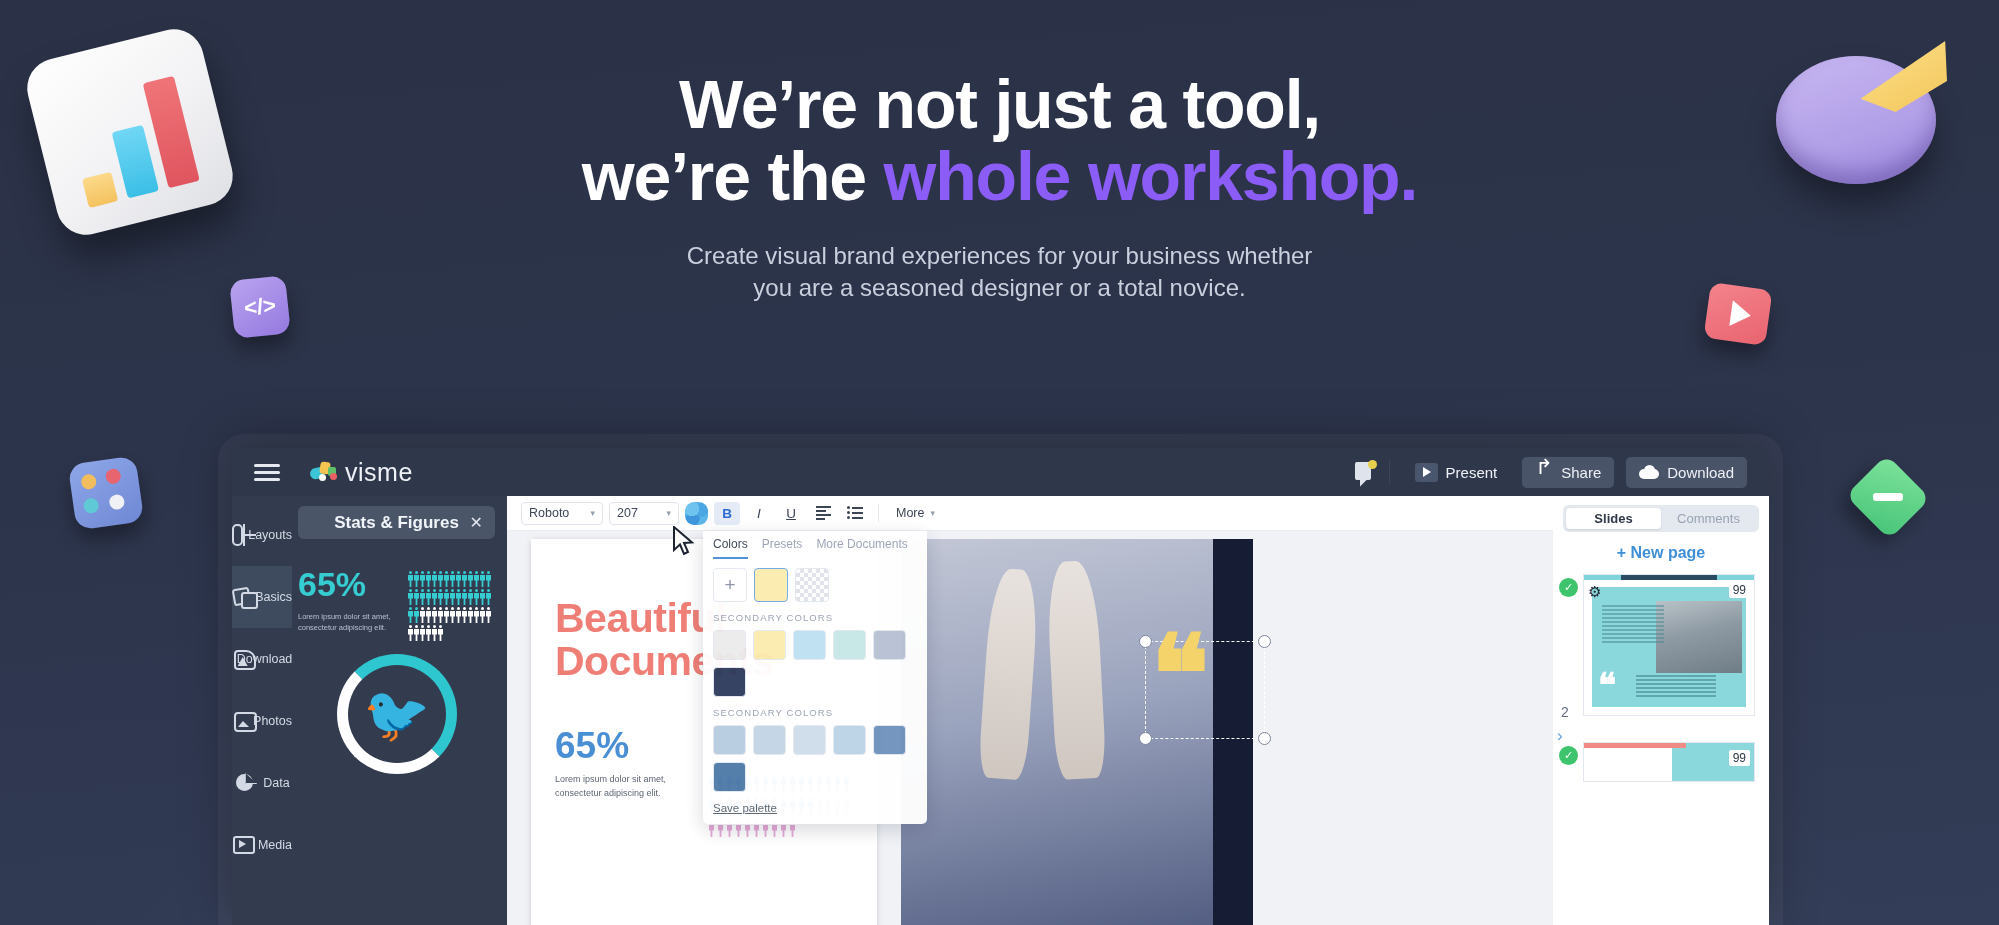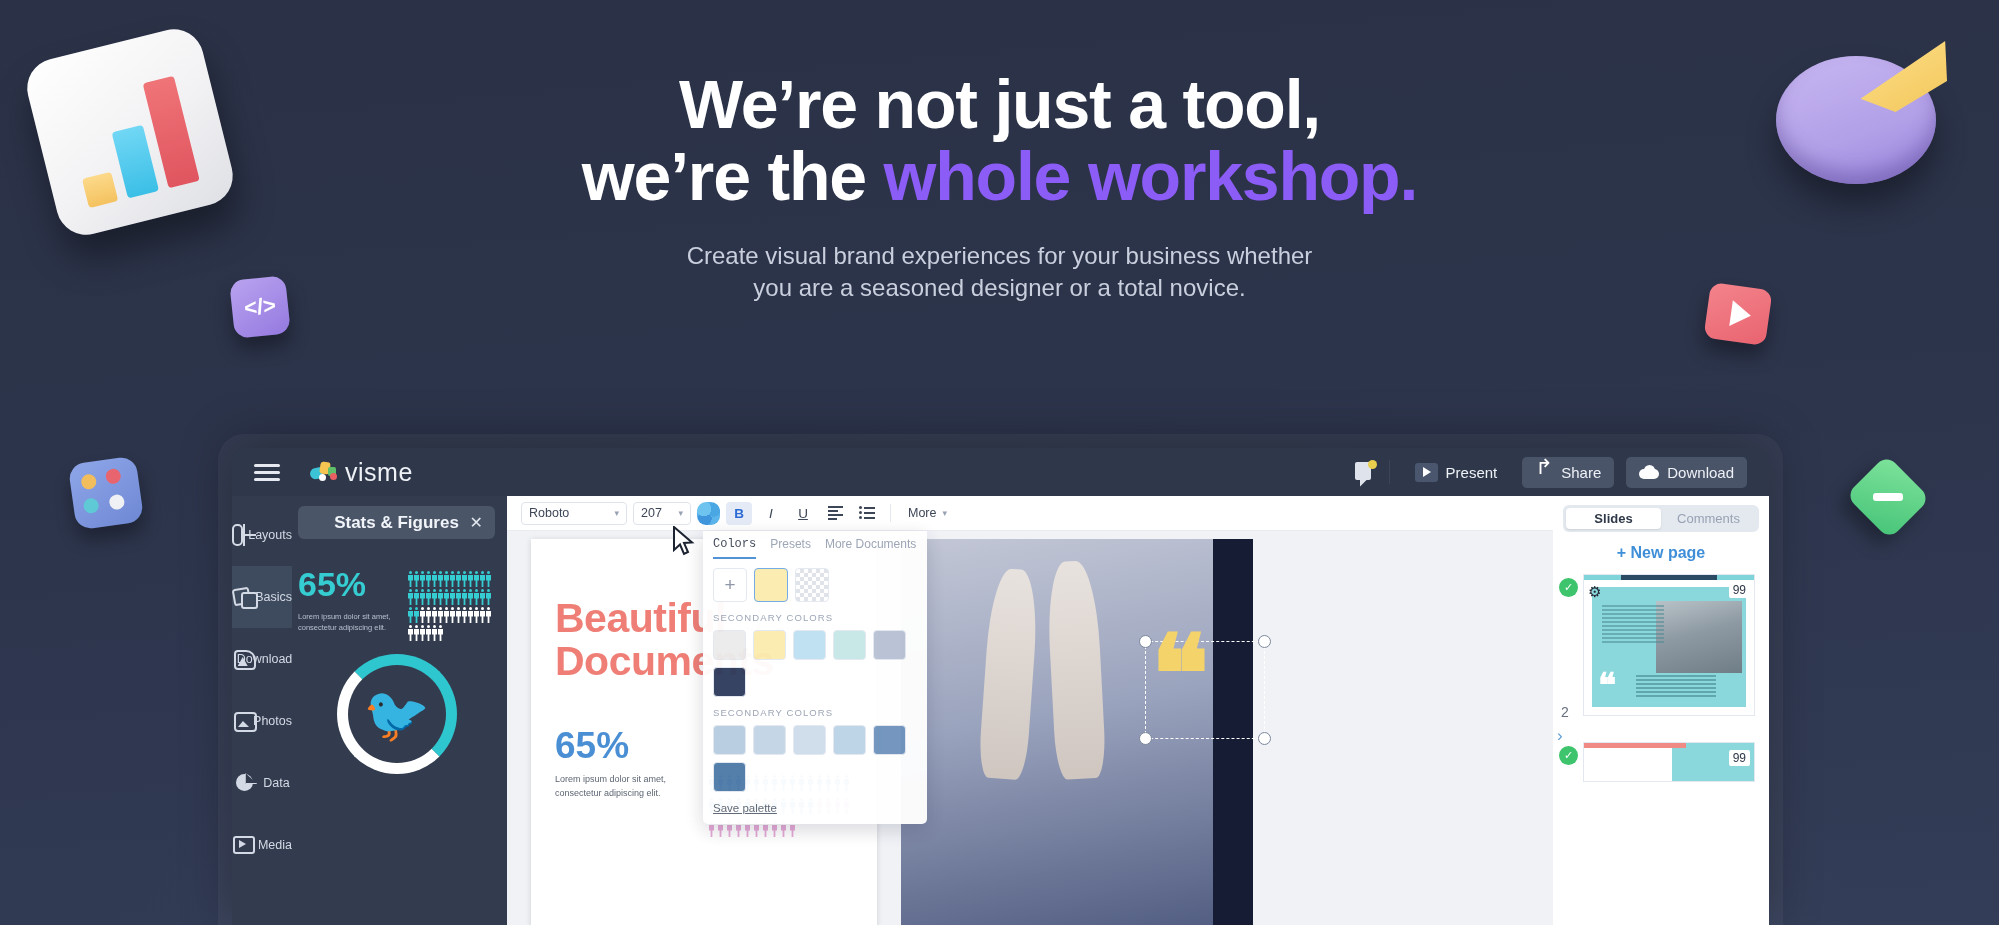--- a/index.html
+++ b/index.html
@@ -268,21 +268,21 @@
   .h-bl{left:-7px;bottom:-7px;} .h-br{right:-7px;bottom:-7px;}
 
   
   .palette {
     position:absolute; left:196px; top:35px; width:224px;
     background:#ffffff; box-shadow:0 6px 20px rgba(25,35,60,.18);
     border-radius:0 0 5px 5px; z-index:8; padding-bottom:8px; opacity:.96;
   }
   .pal-tabs { display:flex; font-size:12px; color:#9aa3b4; padding:6px 10px 0; gap:14px; }
   .pal-tabs .pt { padding-bottom:6px; cursor:pointer; }
-  .pal-tabs .pt.on { color:#3d4657; border-bottom:2.5px solid #4a8fd4;font-family:Liberation Mono, monospace; }
+  .pal-tabs .pt.on { color:#3d4657; border-bottom:2.5px solid #4a8fd4; }
   .pal-sec { font-size:9.5px; color:#9aa3b4; letter-spacing:1.1px; padding:7px 10px 4px; }
   .sw-row { display:flex; gap:7px; padding:3px 10px; flex-wrap:wrap; }
   .sw { width:34px; height:34px; border-radius:4px; border:1px solid #e3e8f0; cursor:pointer; }
   .sw.add { display:flex;align-items:center;justify-content:center;color:#8b94a6;font-size:19px; }
   .sw.sel { border:1.5px solid #6fa9e4; }
   .sw.trans {
     background-image:
       linear-gradient(45deg,#dfe3ea 25%,transparent 25%,transparent 75%,#dfe3ea 75%),
       linear-gradient(45deg,#dfe3ea 25%,transparent 25%,transparent 75%,#dfe3ea 75%);
     background-size:8px 8px; background-position:0 0,4px 4px; background-color:#fff;
@@ -515,25 +515,25 @@
         </div>
       </div>
       <div class="twitter-ring">
         <div class="tw-bird">🐦</div>
       </div>
     </div>
 
     <div class="canvas-wrap">
 
       <div class="edit-toolbar">
-        <div class="tb-select" style="width:106px">
+        <div class="tb-select" style="width:82px">
           <span>Roboto</span>
           <span class="cv" style="margin-left:auto">▾</span>
         </div>
-        <div class="tb-select" style="width:58px">
+        <div class="tb-select" style="width:70px">
           <span>207</span>
           <span class="cv" style="margin-left:auto">▾</span>
         </div>
         <div class="color-swatch"></div>
         <div class="tb-btn on">B</div>
         <div class="tb-btn" style="font-style:italic">I</div>
         <div class="tb-btn" style="text-decoration:underline">U</div>
         <div class="tb-btn">
           <span class="bars-ico">
               <i></i>

